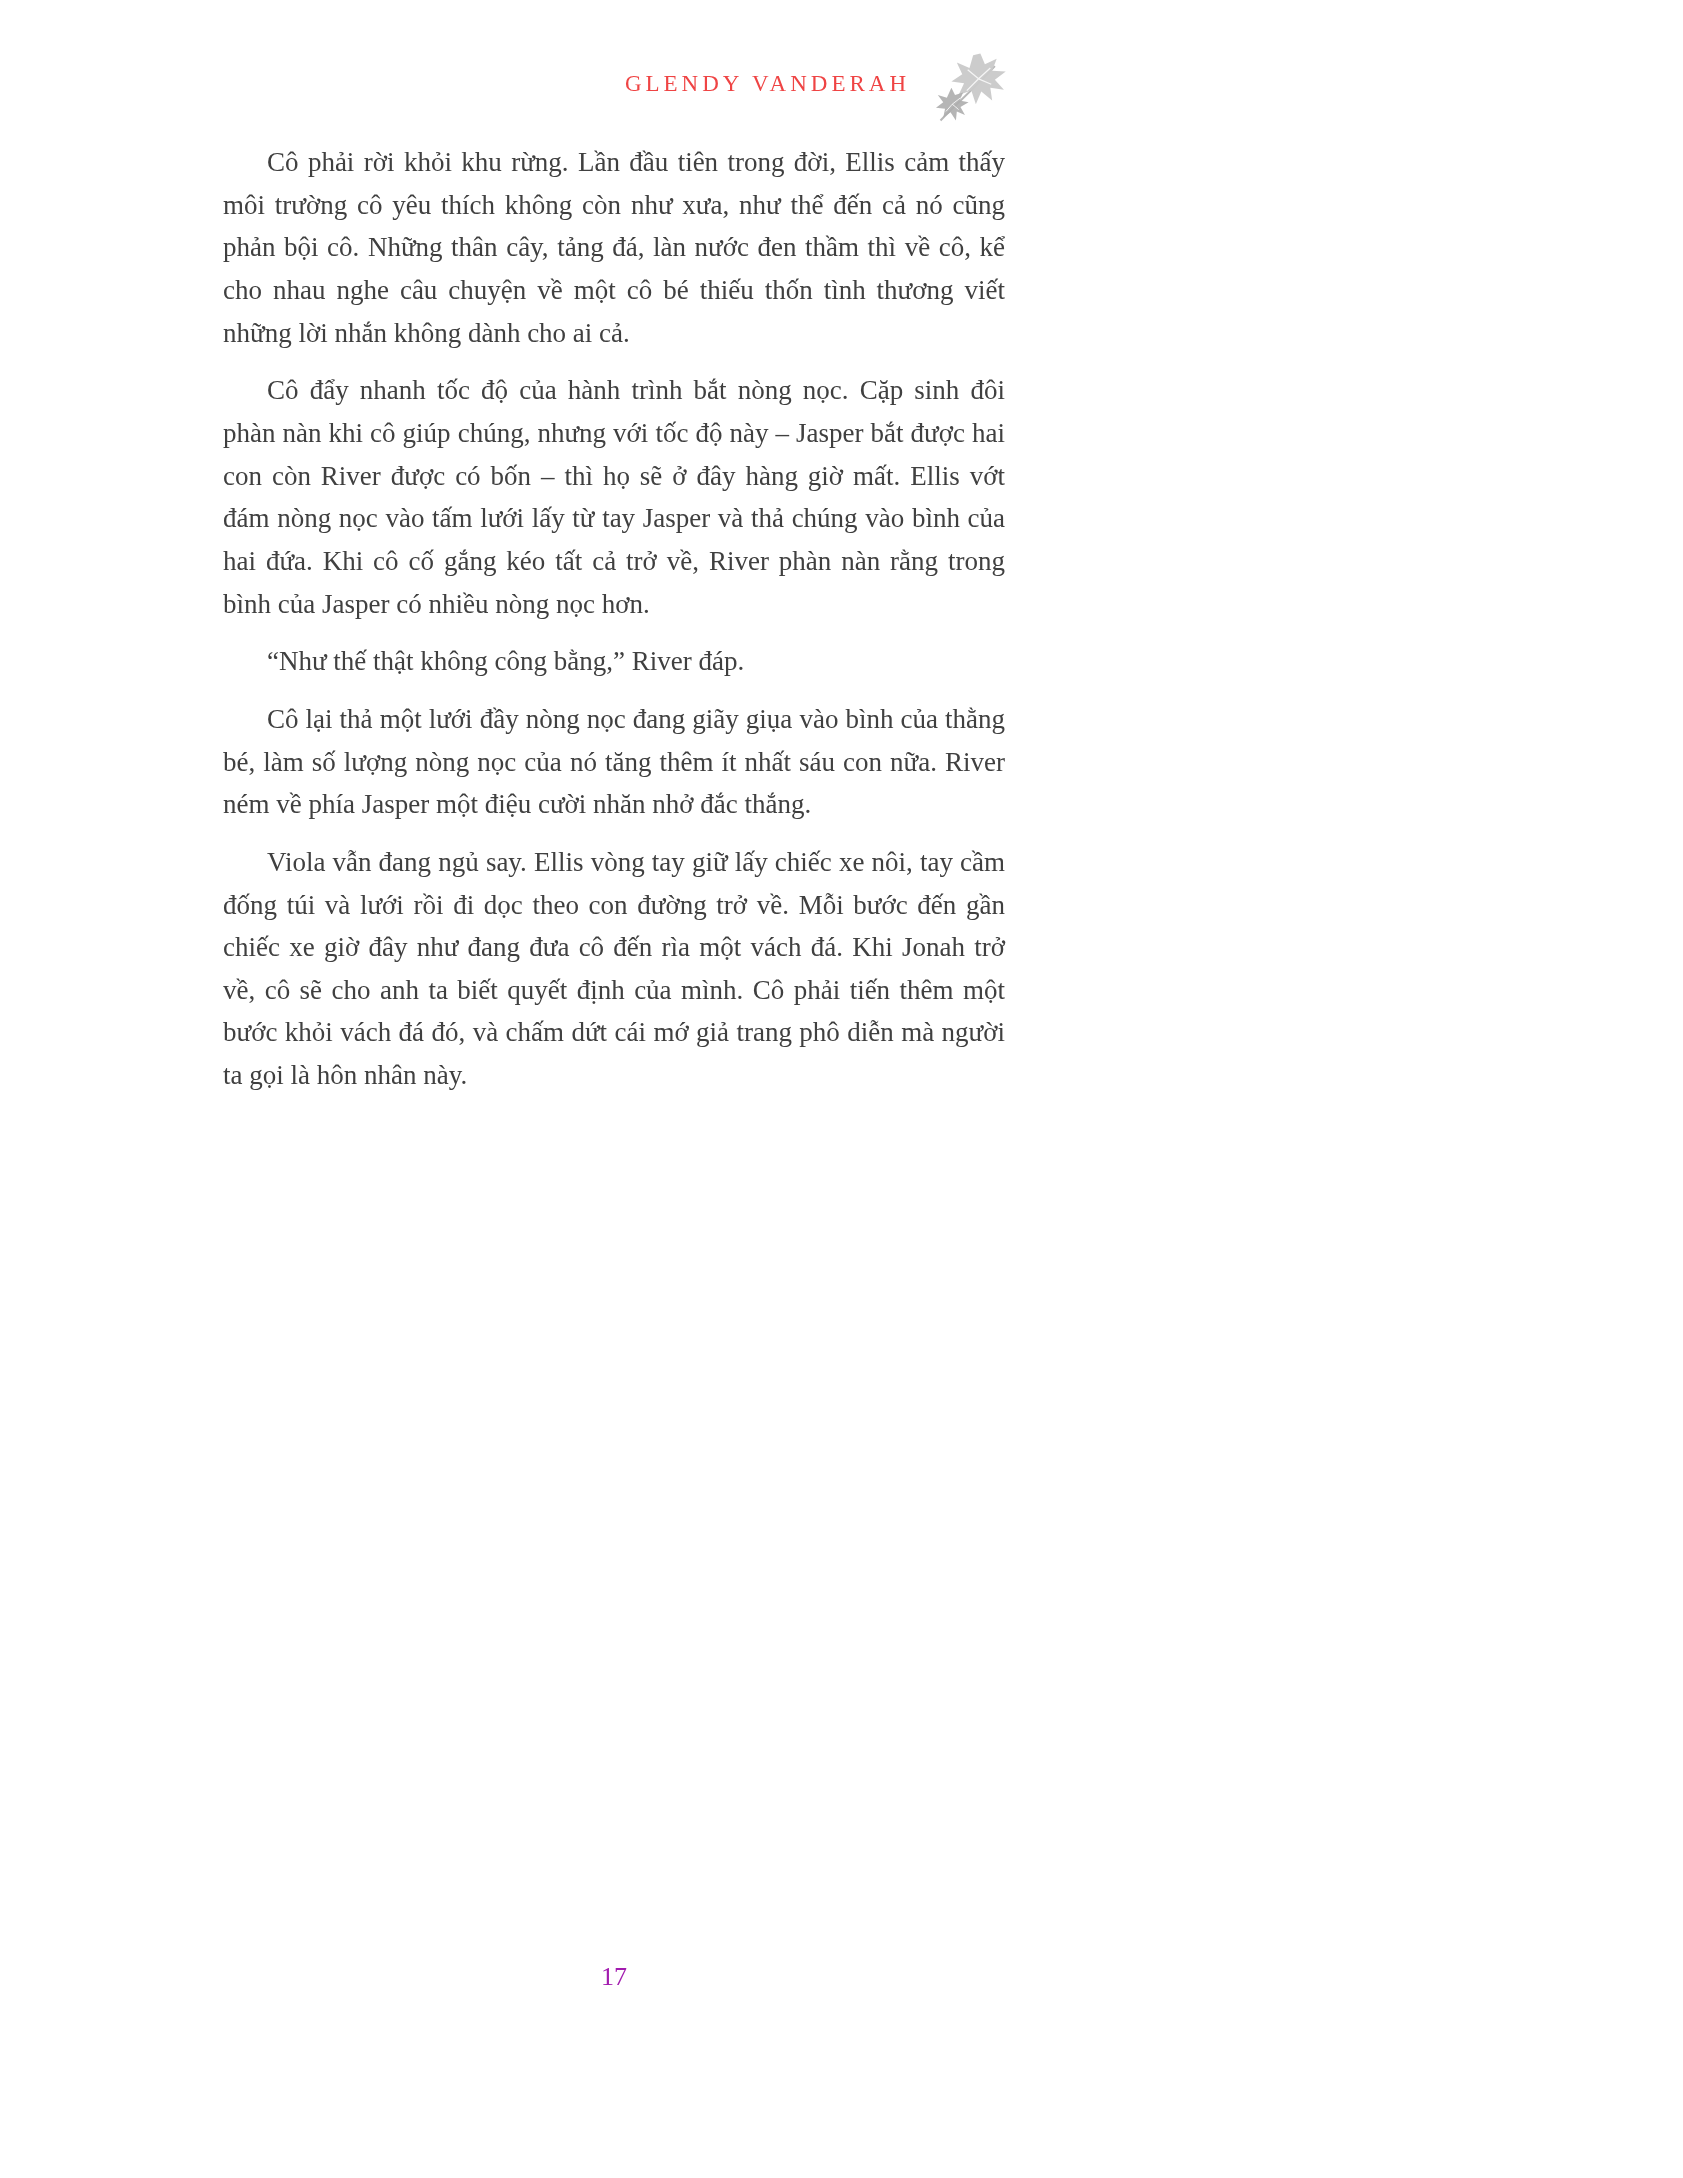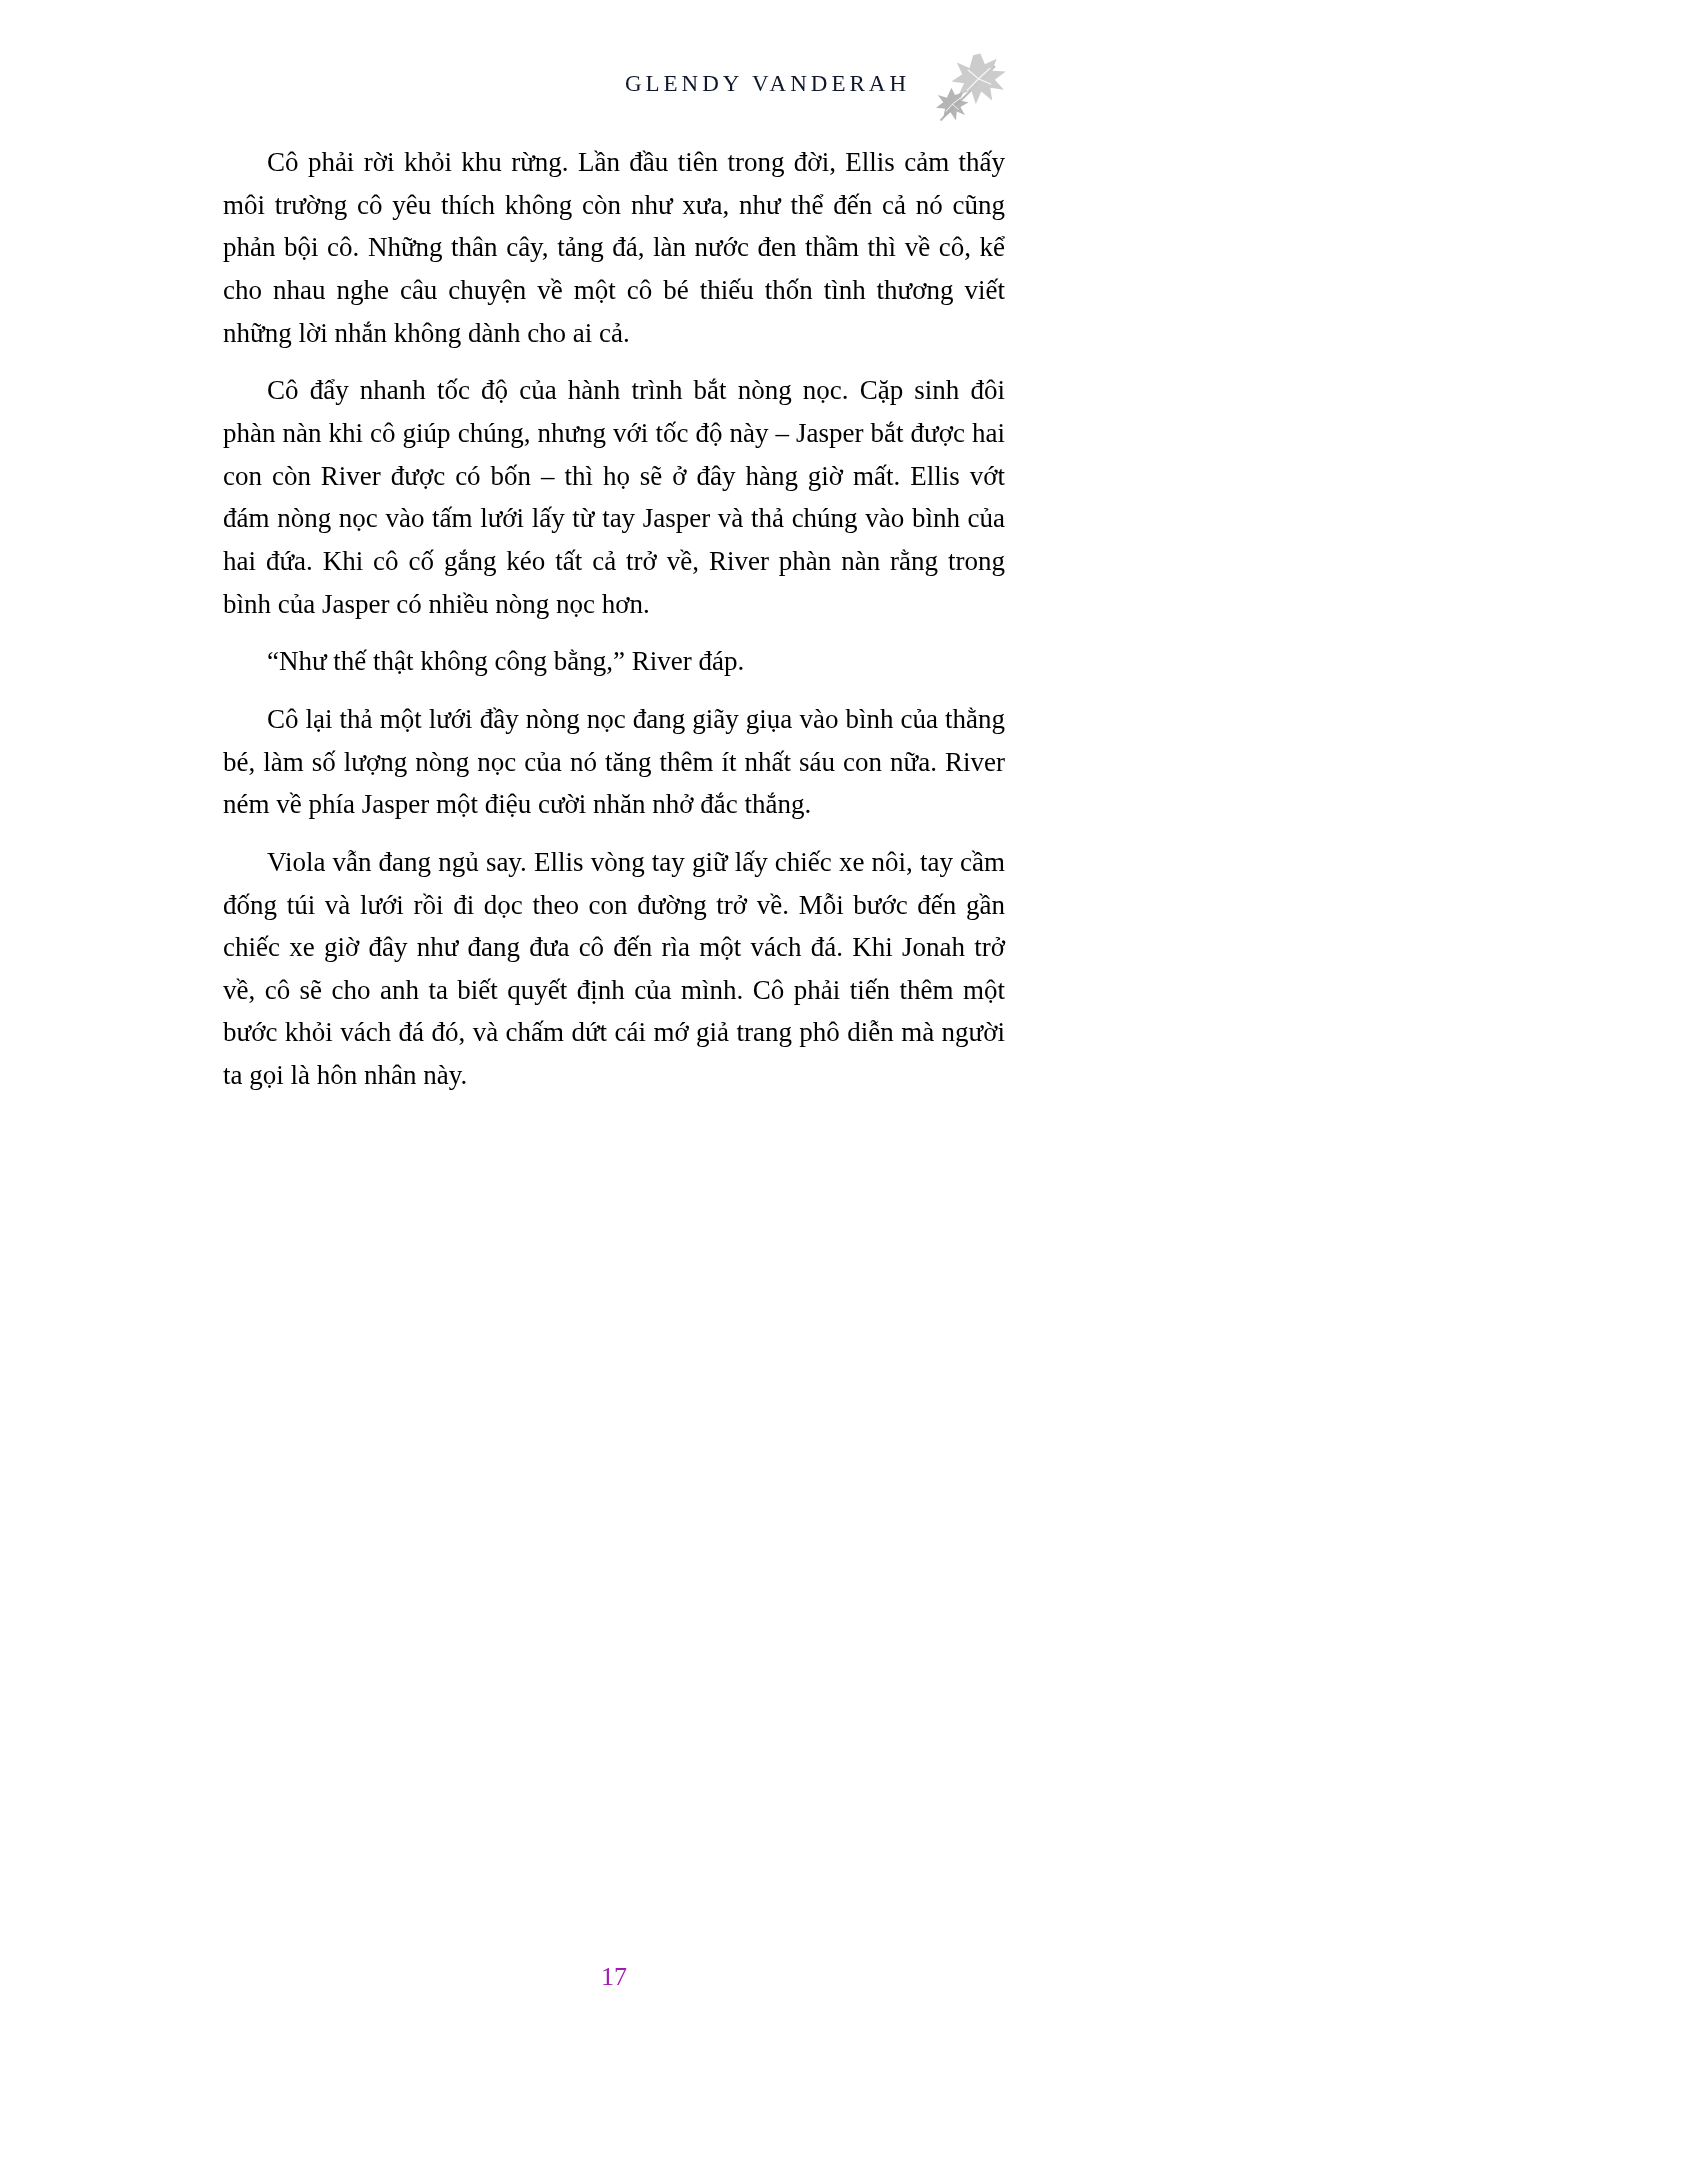--- a/index.html
+++ b/index.html
@@ -26,42 +26,42 @@
     left: 223px;
     width: 792px;
     display: flex;
     justify-content: flex-end;
     align-items: center;
     gap: 14px;
   }
   .author {
     font-size: 23px;
     letter-spacing: 4px;
-    color: #0f172a;
+    color: #ef4444;
     white-space: nowrap;
     padding-bottom: 6px;
   }
   .leaf-wrap {
     width: 91px;
     height: 77px;
     flex: 0 0 auto;
   }
   .content {
     position: absolute;
     top: 141px;
     left: 223px;
     width: 782px;
     text-align: justify;
   }
   .content p {
     margin: 0 0 15px 0;
     font-size: 27px;
     line-height: 1.58;
     text-indent: 44px;
-    color: #000000;
+    color: #404040;
   }
   .footer {
     position: absolute;
     top: 1962px;
     left: 223px;
     width: 782px;
     text-align: center;
   }
   .page-number {
     font-size: 26px;

